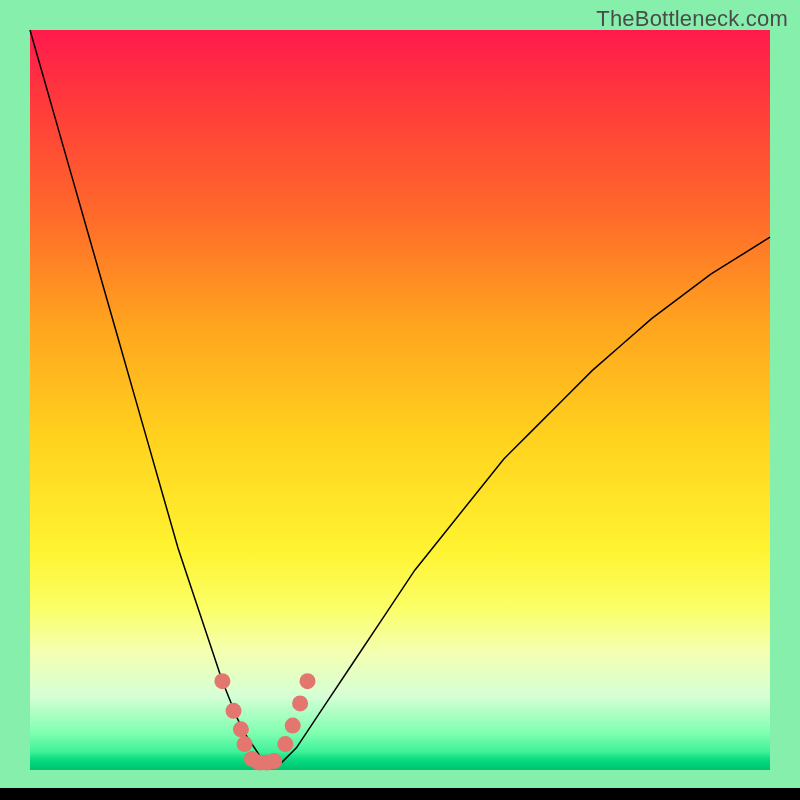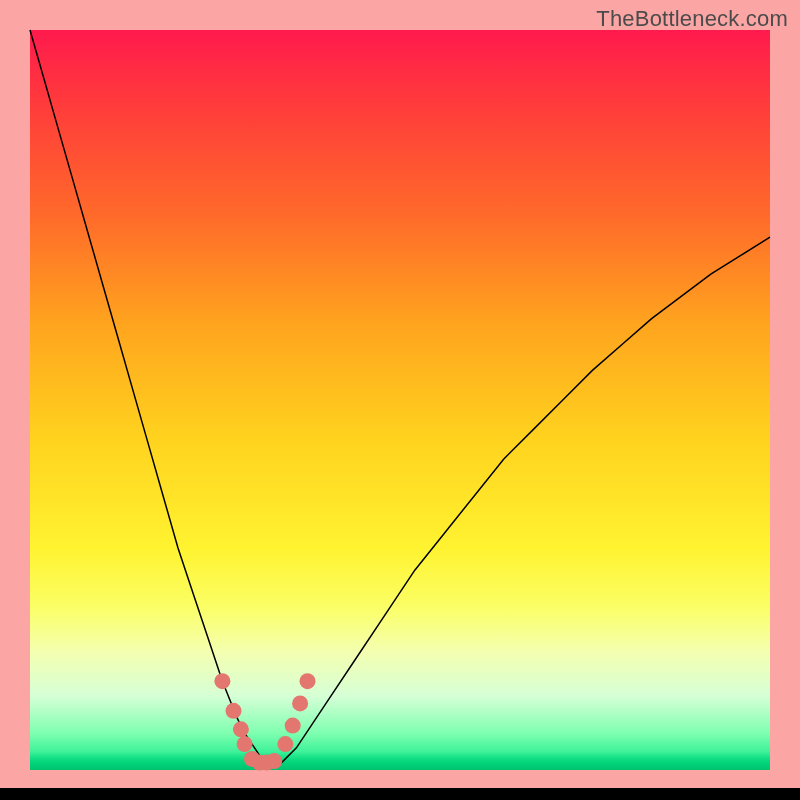--- a/index.html
+++ b/index.html
@@ -1,21 +1,21 @@
 <!DOCTYPE html>
 <html><head>
 <meta charset="utf-8">
 <style>
   * { margin: 0; padding: 0; box-sizing: border-box; }
   html, body { width: 800px; height: 800px; overflow: hidden; background: #000; }
   .frame {
     position: relative;
     width: 800px;
     height: 788px;
-    background: #fca5a5;
+    background: #86efac;
   }
   .plot-area {
     position: absolute;
     left: 30px;
     top: 30px;
     width: 740px;
     height: 740px;
     background: linear-gradient(to bottom,
       #ff1a4d 0%,
       #ff3b3b 10%,

